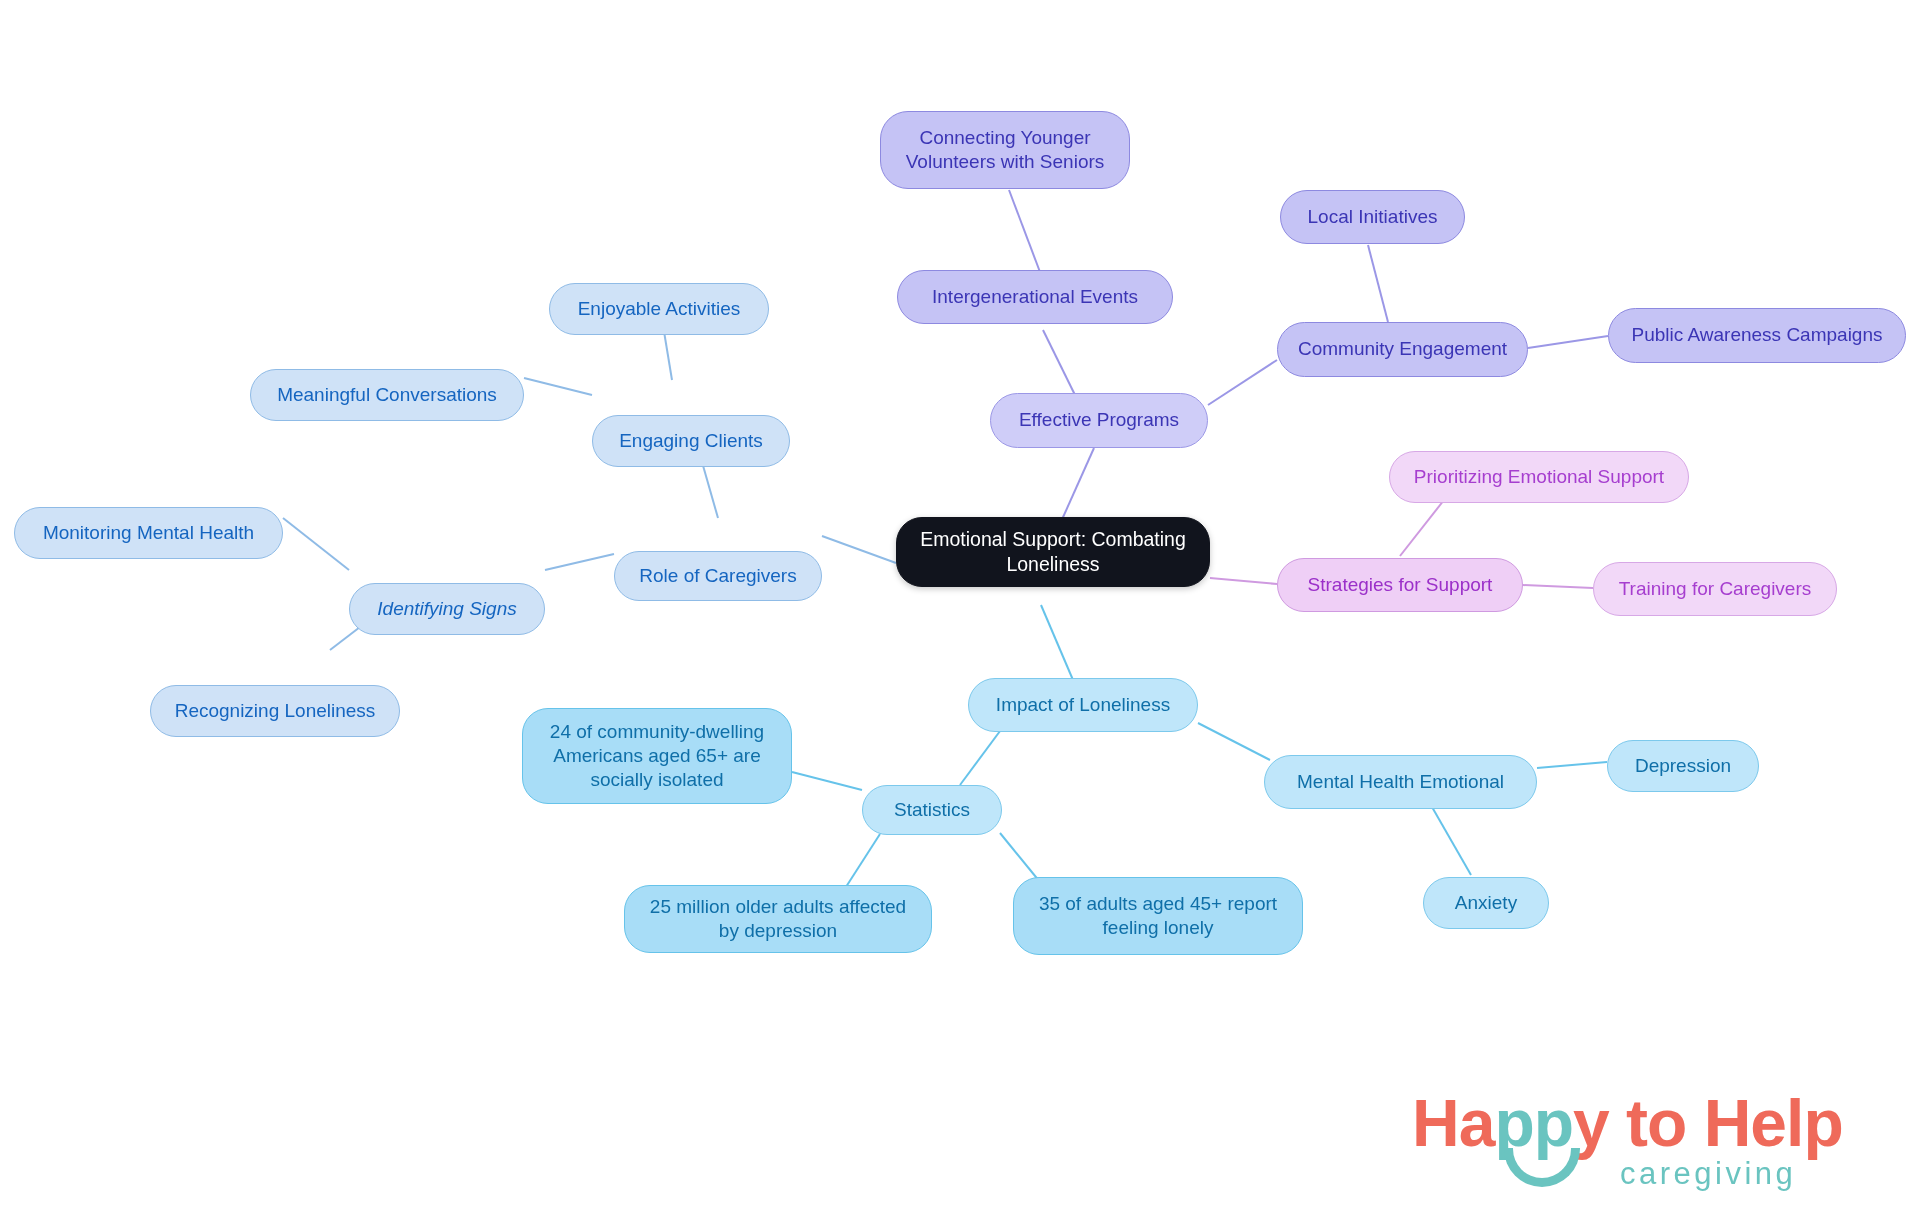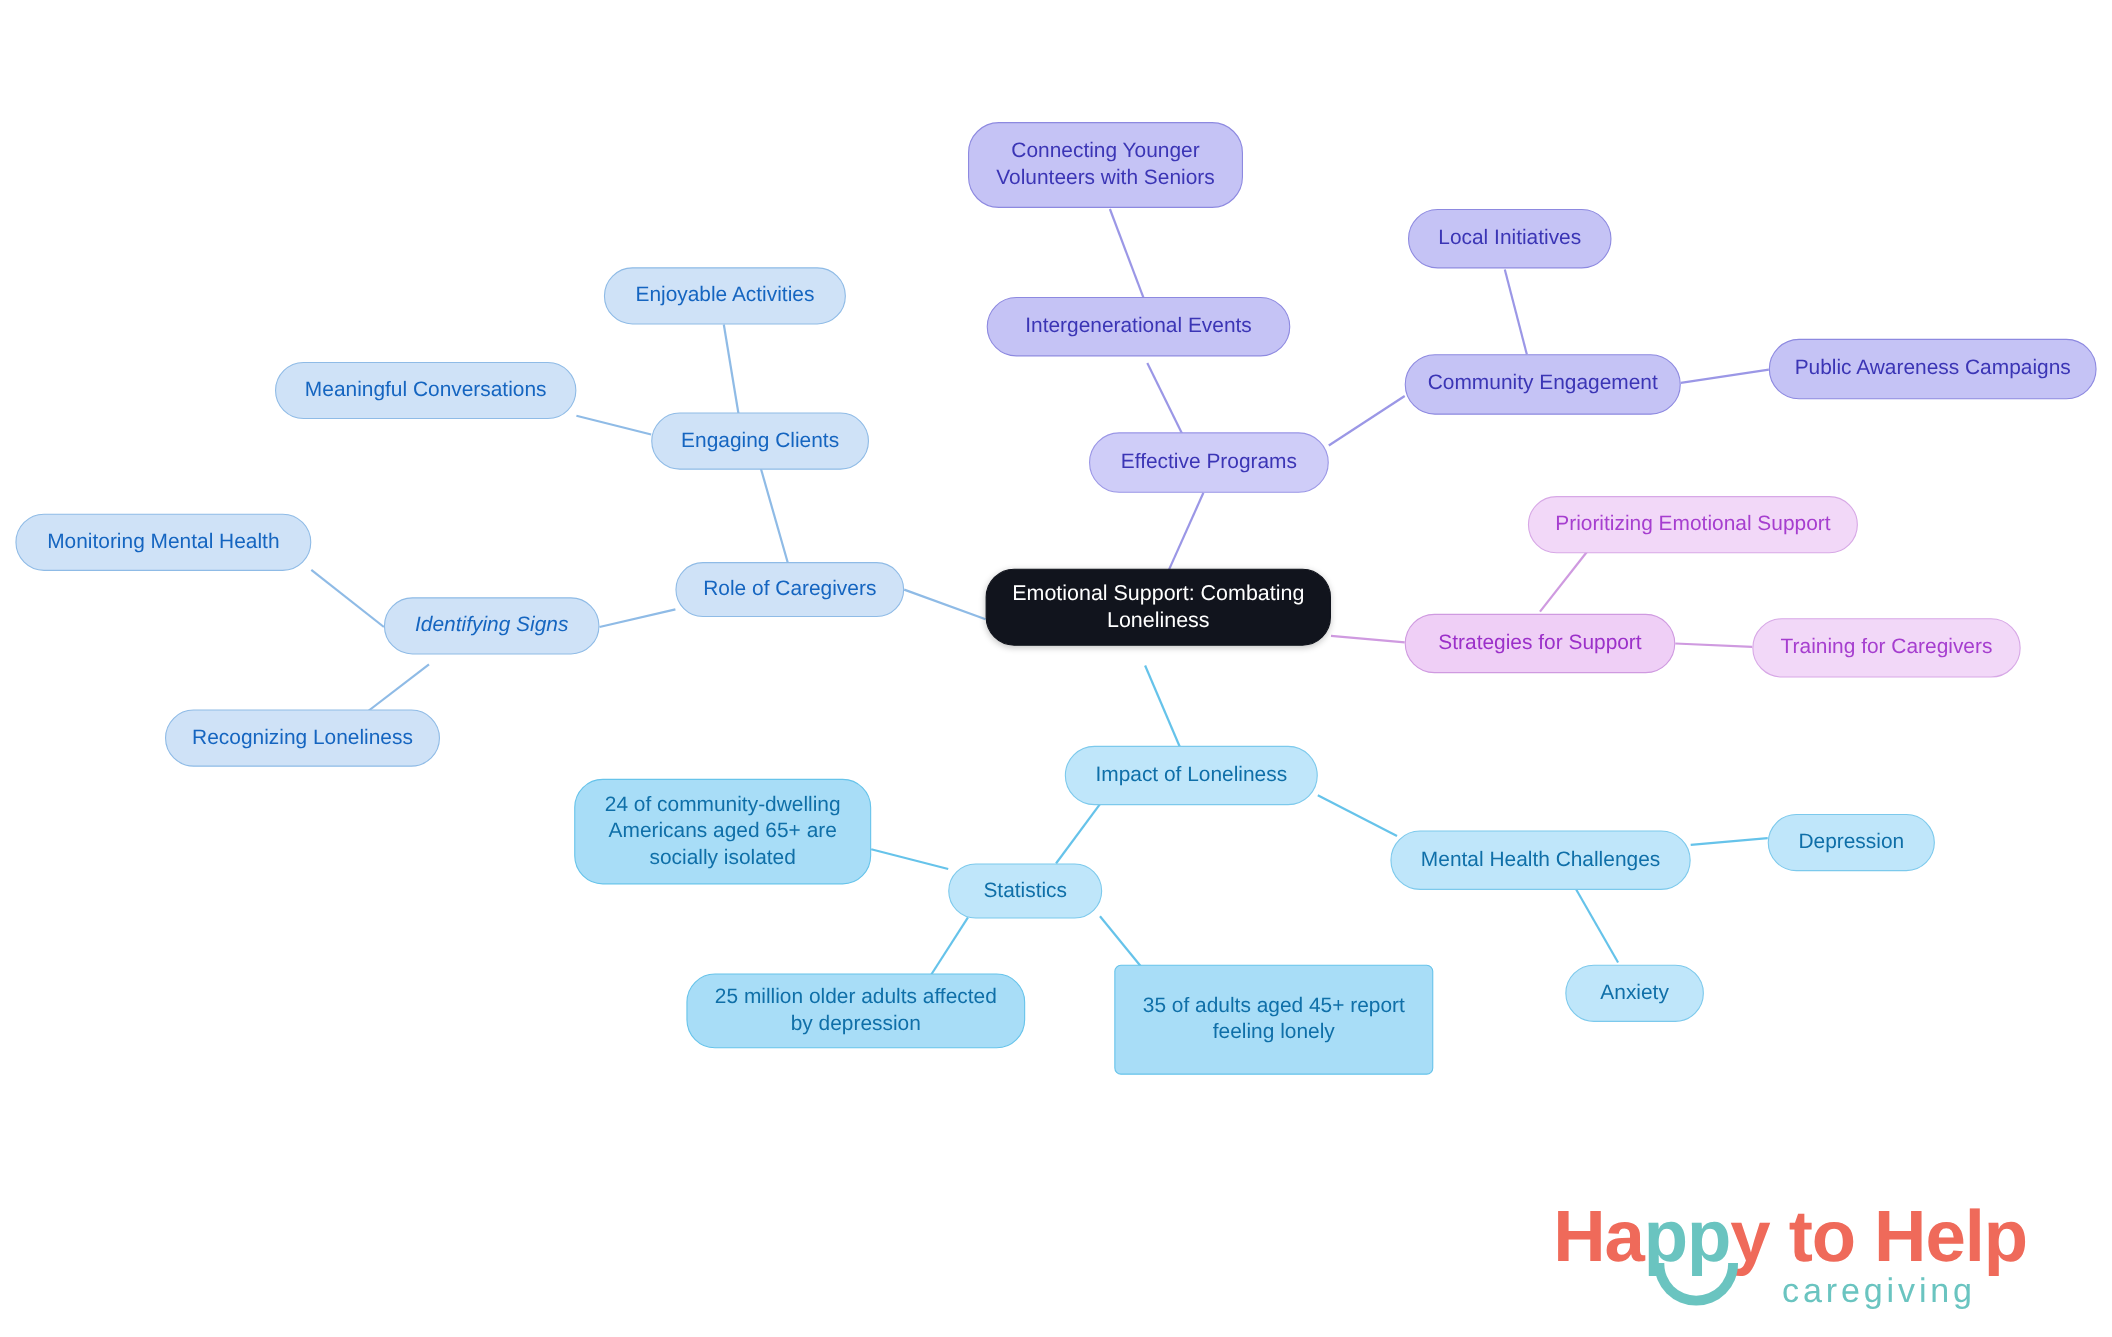--- a/index.html
+++ b/index.html
@@ -10,21 +10,21 @@
   .node{position:absolute;box-sizing:border-box;display:flex;align-items:center;
         justify-content:center;text-align:center;border-radius:999px;
         border-width:1.4px;border-style:solid;line-height:1.28;
         padding:17px 18px;}
   .node span{display:block;}
 
   
   .n-root{background:#11141d;border-color:#11141d;color:#ffffff;
           border-radius:26px;font-size:19.5px;font-weight:400;
           box-shadow:0 2px 6px rgba(0,0,0,.22);}
-  .n-blue{background:#cfe2f7;border-color:#8fbbe6;color:#1565c0;font-size:19px;}
+  .n-blue{background:#cfe2f7;border-color:#8fbbe6;color:#1565c0;font-size:19px;margin-top:40px;}
   .n-sky{background:#a8ddf7;border-color:#66c3ea;color:#0f6fa8;font-size:19px;}
   .n-sky2{background:#bfe6fa;border-color:#7cc9ec;color:#0f6fa8;font-size:19px;}
   .n-violet{background:#c5c3f5;border-color:#8d89e0;color:#3b35b5;font-size:19px;}
   .n-violet2{background:#cfcdf8;border-color:#9b97e6;color:#3b35b5;font-size:19px;}
   .n-pink{background:#efcff6;border-color:#cf9ae0;color:#9b30c9;font-size:19px;}
   .n-pink2{background:#f2d8f8;border-color:#d7a8e6;color:#a63ecf;font-size:19px;}
 
   
   #logo{position:absolute;left:1412px;top:1090px;width:470px;height:110px;}
   .logo-main{font-size:66px;font-weight:700;letter-spacing:-1px;line-height:1;
@@ -170,26 +170,26 @@
   </div>
 
   <div class="node n-sky" style="left:522px;top:708px;width:270px;height:96px;border-radius:26px;">
     <span>24 of community-dwelling Americans aged 65+ are socially isolated</span>
   </div>
 
   <div class="node n-sky" style="left:624px;top:885px;width:308px;height:68px;border-radius:26px;">
     <span>25 million older adults affected by depression</span>
   </div>
 
-  <div class="node n-sky" style="left:1013px;top:877px;width:290px;height:100px;border-radius:6px;">
+  <div class="node n-sky" style="left:1013px;top:877px;width:290px;height:78px;border-radius:26px;">
     <span>35 of adults aged 45+ report feeling lonely</span>
   </div>
 
   <div class="node n-sky2" style="left:1264px;top:755px;width:273px;height:54px;">
-    <span>Mental Health Challenges</span>
+    <span>Mental Health Emotional</span>
   </div>
 
   <div class="node n-sky2" style="left:1607px;top:740px;width:152px;height:52px;">
     <span>Depression</span>
   </div>
 
   <div class="node n-sky2" style="left:1423px;top:877px;width:126px;height:52px;">
     <span>Anxiety</span>
   </div>
 

